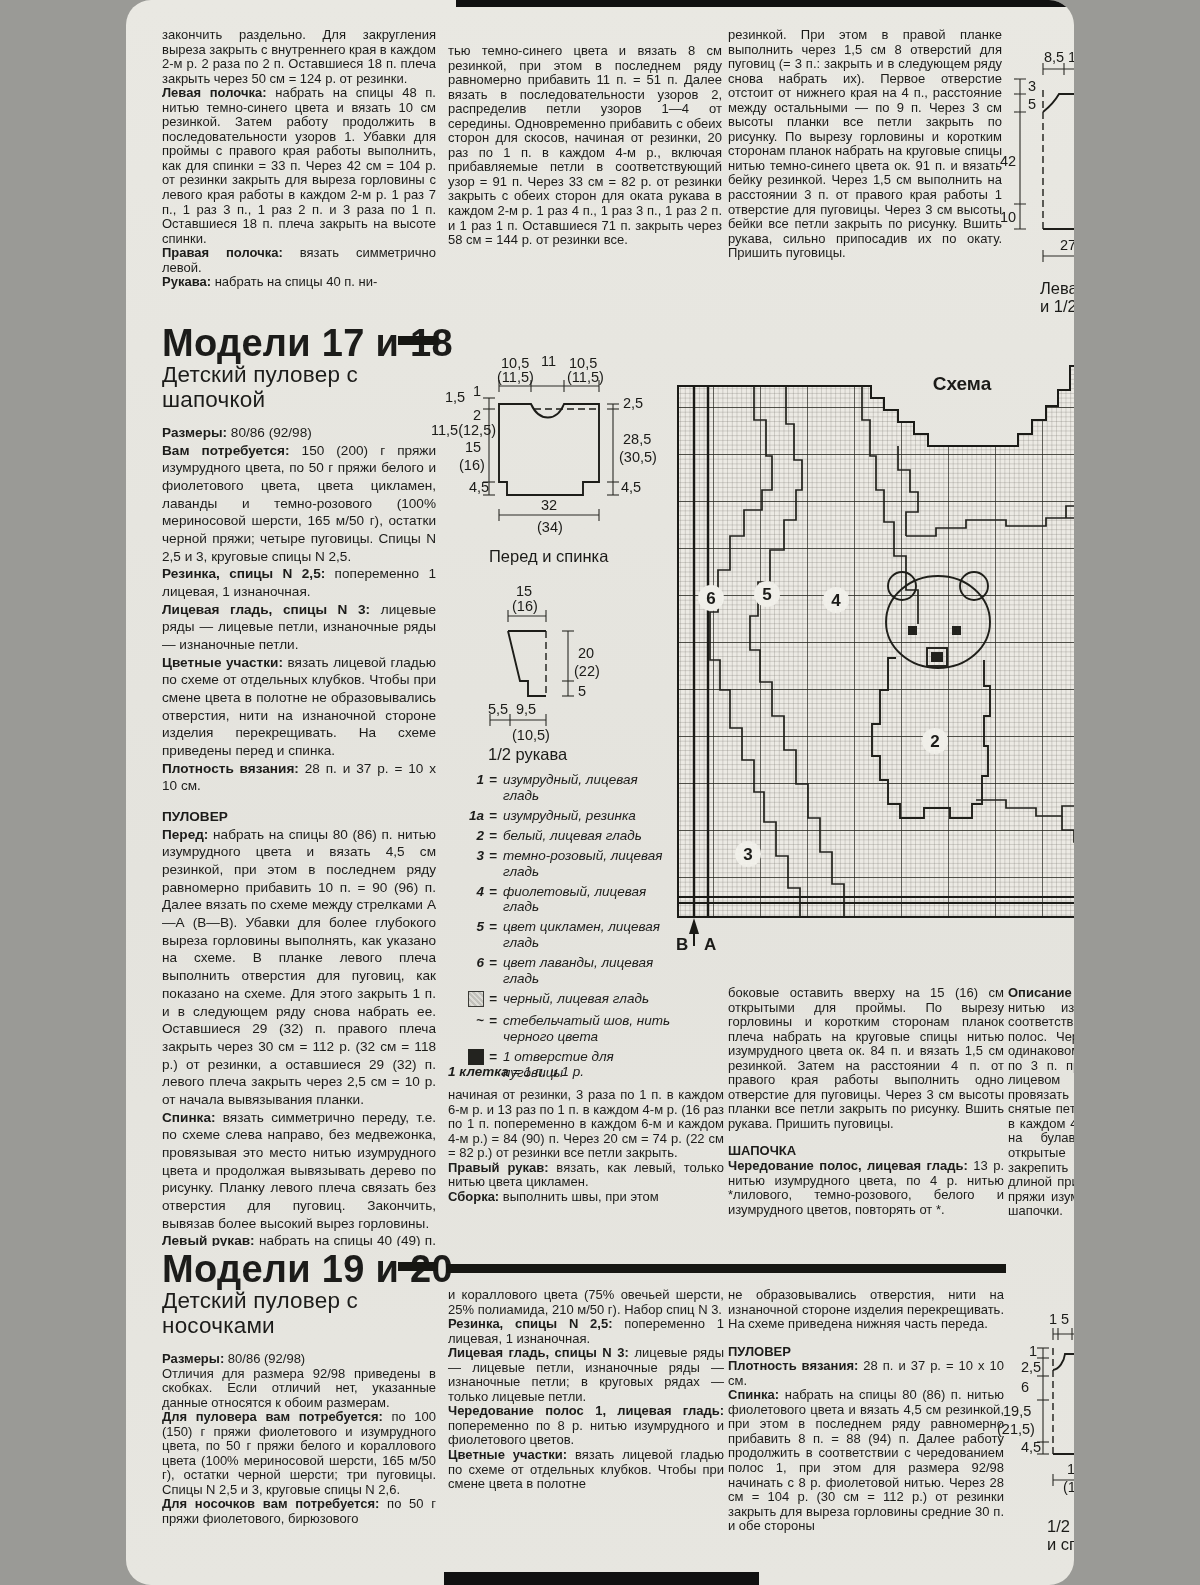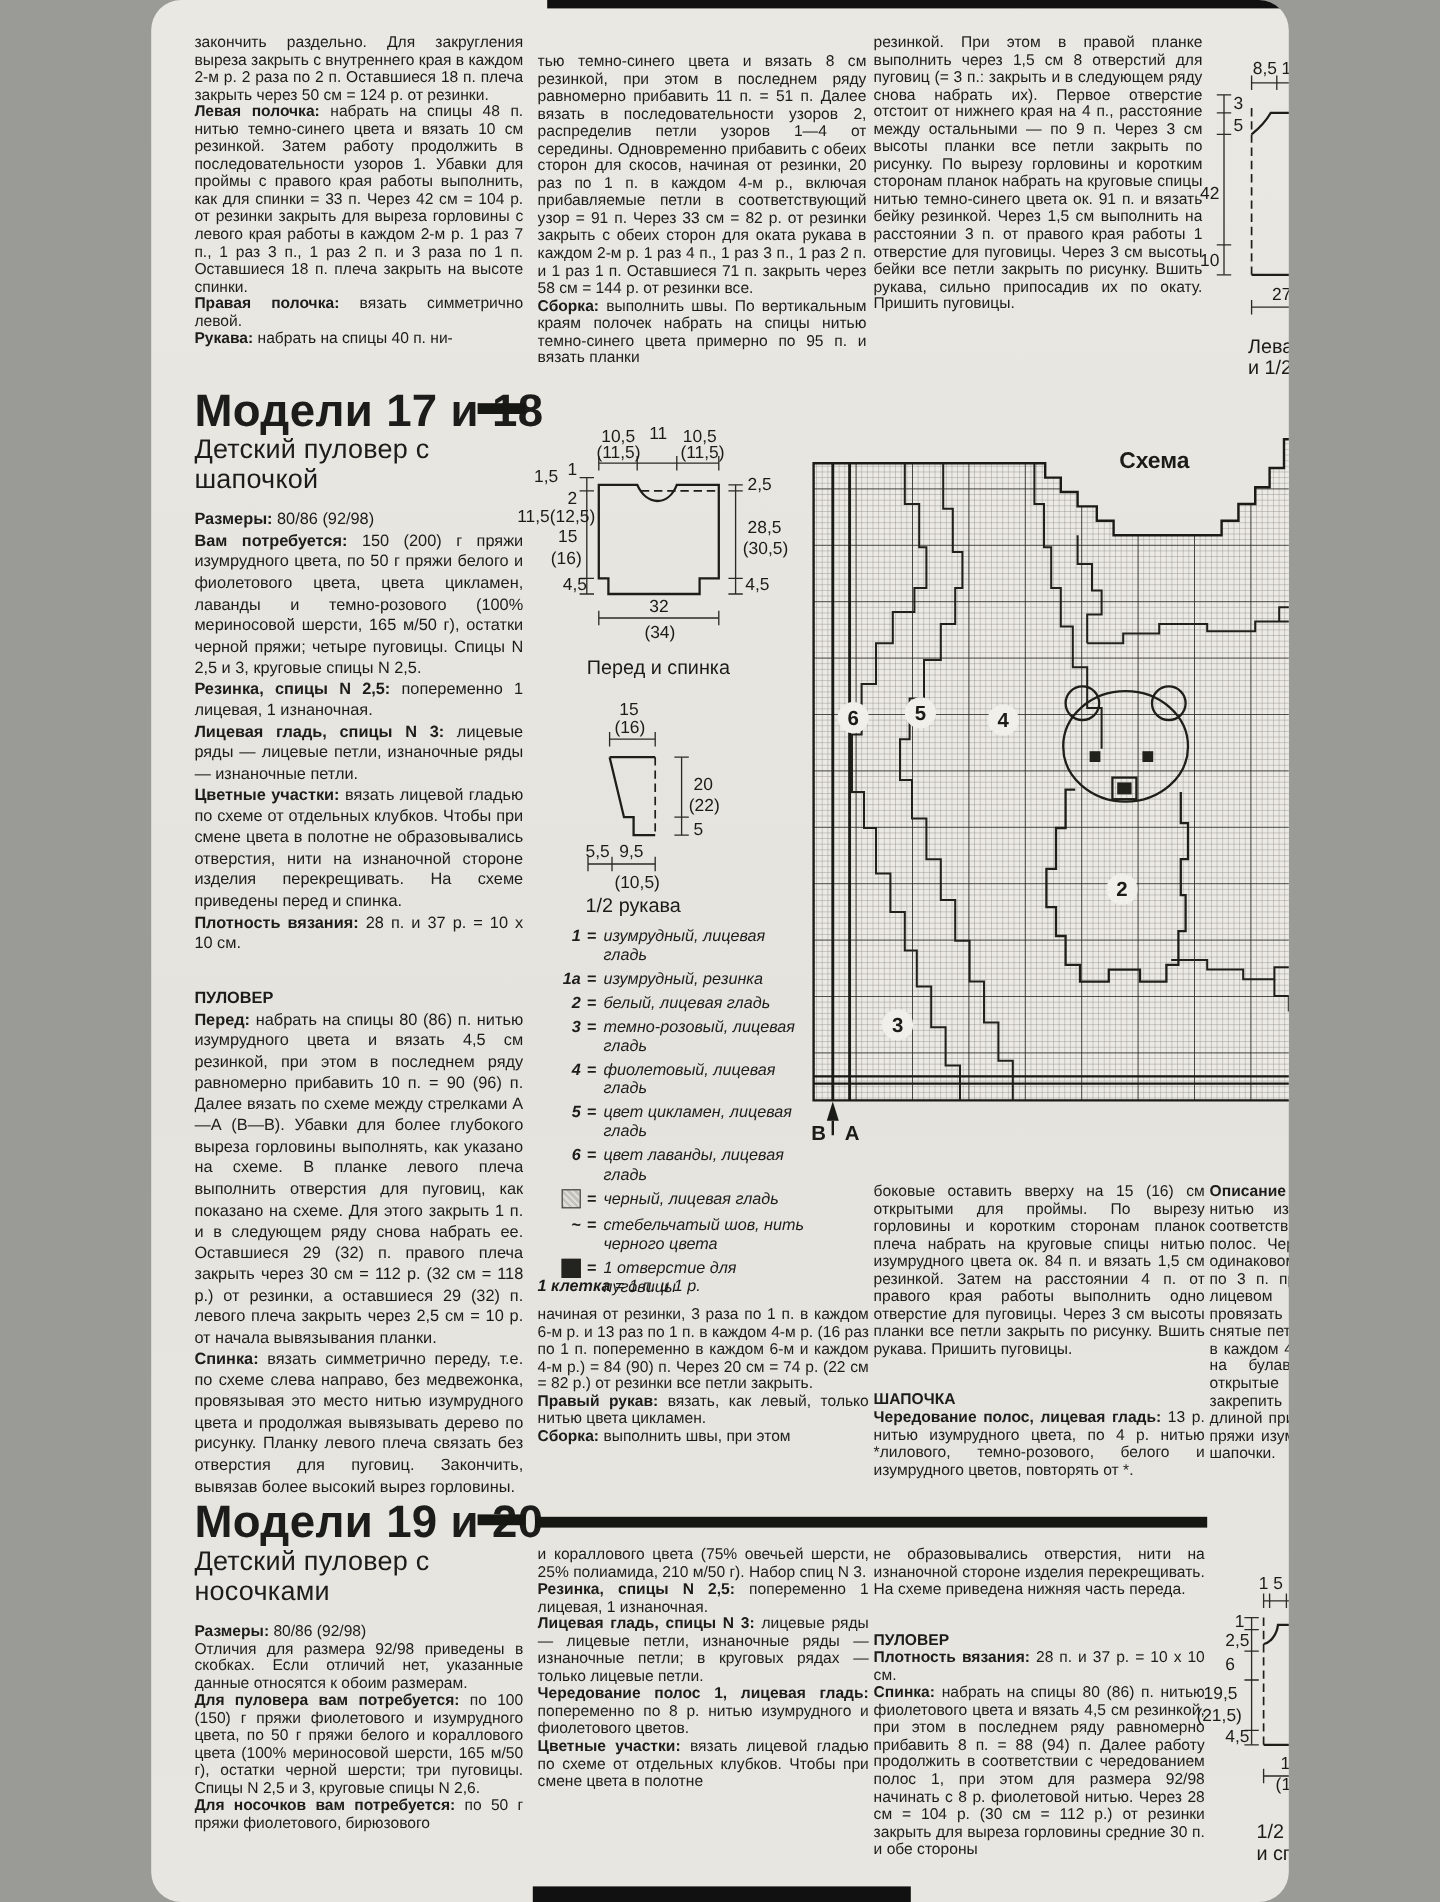--- a/index.html
+++ b/index.html
@@ -1,21 +1,21 @@
 <!DOCTYPE html>
 <html><head>
 <meta charset="utf-8">
 <style>
   html,body{margin:0;padding:0;background:#9a9a96;}
   .page{position:relative;width:948px;height:1585px;margin:0 auto;overflow:hidden;
         background:linear-gradient(180deg,#e9e8e2 0%,#e4e3dd 55%,#e7e6e0 100%);
         color:#1c1c1a;font-family:"Liberation Sans","DejaVu Sans",sans-serif;border-radius:25px;}
   .col{position:absolute;text-align:justify;font-size:13px;line-height:1.12;overflow:hidden;}
   .col p{margin:0;}
-  .col p.subhead{font-weight:bold;margin-top:28px;}
+  .col p.subhead{font-weight:bold;margin-top:13px;}
   .col b{font-weight:bold;}
   .c1718{font-size:13.6px;line-height:1.3;}
   .hdr{position:absolute;font-size:38px;font-weight:bold;letter-spacing:.3px;white-space:nowrap;}
   .hdr-rule{position:absolute;background:#161612;}
   .subtitle{position:absolute;font-size:22.5px;line-height:1.12;letter-spacing:.2px;}
   .blackbar{position:absolute;background:#111;}
   .pagenum{position:absolute;font-size:22px;font-weight:bold;color:#222;}
   
   .legend{position:absolute;font-size:13.5px;line-height:1.18;font-style:italic;}
   .legend-row{display:flex;align-items:flex-start;margin-bottom:4px;}
@@ -44,21 +44,20 @@
   <div class="blackbar" style="left:318px;top:1572px;width:315px;height:13px;"></div>
 
   <div class="col" style="left:36px;top:28px;width:274px;height:300px;">
       <p>закончить раздельно. Для закругления выреза закрыть с внутреннего края в каждом 2-м р. 2 раза по 2 п. Оставшиеся 18 п. плеча закрыть через 50 см = 124 р. от резинки.</p>
       <p><b>Левая полочка:</b> набрать на спицы 48 п. нитью темно-синего цвета и вязать 10 см резинкой. Затем работу продолжить в последовательности узоров 1. Убавки для проймы с правого края работы выполнить, как для спинки = 33 п. Через 42 см = 104 р. от резинки закрыть для выреза горловины с левого края работы в каждом 2-м р. 1 раз 7 п., 1 раз 3 п., 1 раз 2 п. и 3 раза по 1 п. Оставшиеся 18 п. плеча закрыть на высоте спинки.</p>
       <p><b>Правая полочка:</b> вязать симметрично левой.</p>
       <p><b>Рукава:</b> набрать на спицы 40 п. ни-</p>
     </div>
   <div class="col" style="left:322px;top:44px;width:274px;height:300px;">
       <p>тью темно-синего цвета и вязать 8 см резинкой, при этом в последнем ряду равномерно прибавить 11 п. = 51 п. Далее вязать в последовательности узоров 2, распределив петли узоров 1—4 от середины. Одновременно прибавить с обеих сторон для скосов, начиная от резинки, 20 раз по 1 п. в каждом 4-м р., включая прибавляемые петли в соответствующий узор = 91 п. Через 33 см = 82 р. от резинки закрыть с обеих сторон для оката рукава в каждом 2-м р. 1 раз 4 п., 1 раз 3 п., 1 раз 2 п. и 1 раз 1 п. Оставшиеся 71 п. закрыть через 58 см = 144 р. от резинки все.</p>
-      <p><b>Сборка:</b> выполнить швы. По вертикальным краям полочек набрать на спицы нитью темно-синего цвета примерно по 95 п. и вязать планки</p>
     </div>
   <div class="col" style="left:602px;top:28px;width:274px;height:300px;">
       <p>резинкой. При этом в правой планке выполнить через 1,5 см 8 отверстий для пуговиц (= 3 п.: закрыть и в следующем ряду снова набрать их). Первое отверстие отстоит от нижнего края на 4 п., расстояние между остальными — по 9 п. Через 3 см высоты планки все петли закрыть по рисунку. По вырезу горловины и коротким сторонам планок набрать на круговые спицы нитью темно-синего цвета ок. 91 п. и вязать бейку резинкой. Через 1,5 см выполнить на расстоянии 3 п. от правого края работы 1 отверстие для пуговицы. Через 3 см высоты бейки все петли закрыть по рисунку. Вшить рукава, сильно припосадив их по окату. Пришить пуговицы.</p>
     </div>
 
   <svg style="position:absolute;left:872px;top:24px;" width="328" height="300" viewBox="0 0 328 300">
     <g>
       <path class="outline" d="M45,88 C50,84 57,77 61,70 L93,70 L93,106 C93,122 98,126 107,128 L107,180 L97,180 L97,205 L45,205"></path>
       <line class="dashed" x1="45" y1="66" x2="45" y2="205"></line>
       <line class="thin" x1="45" y1="45" x2="110" y2="45"></line>

